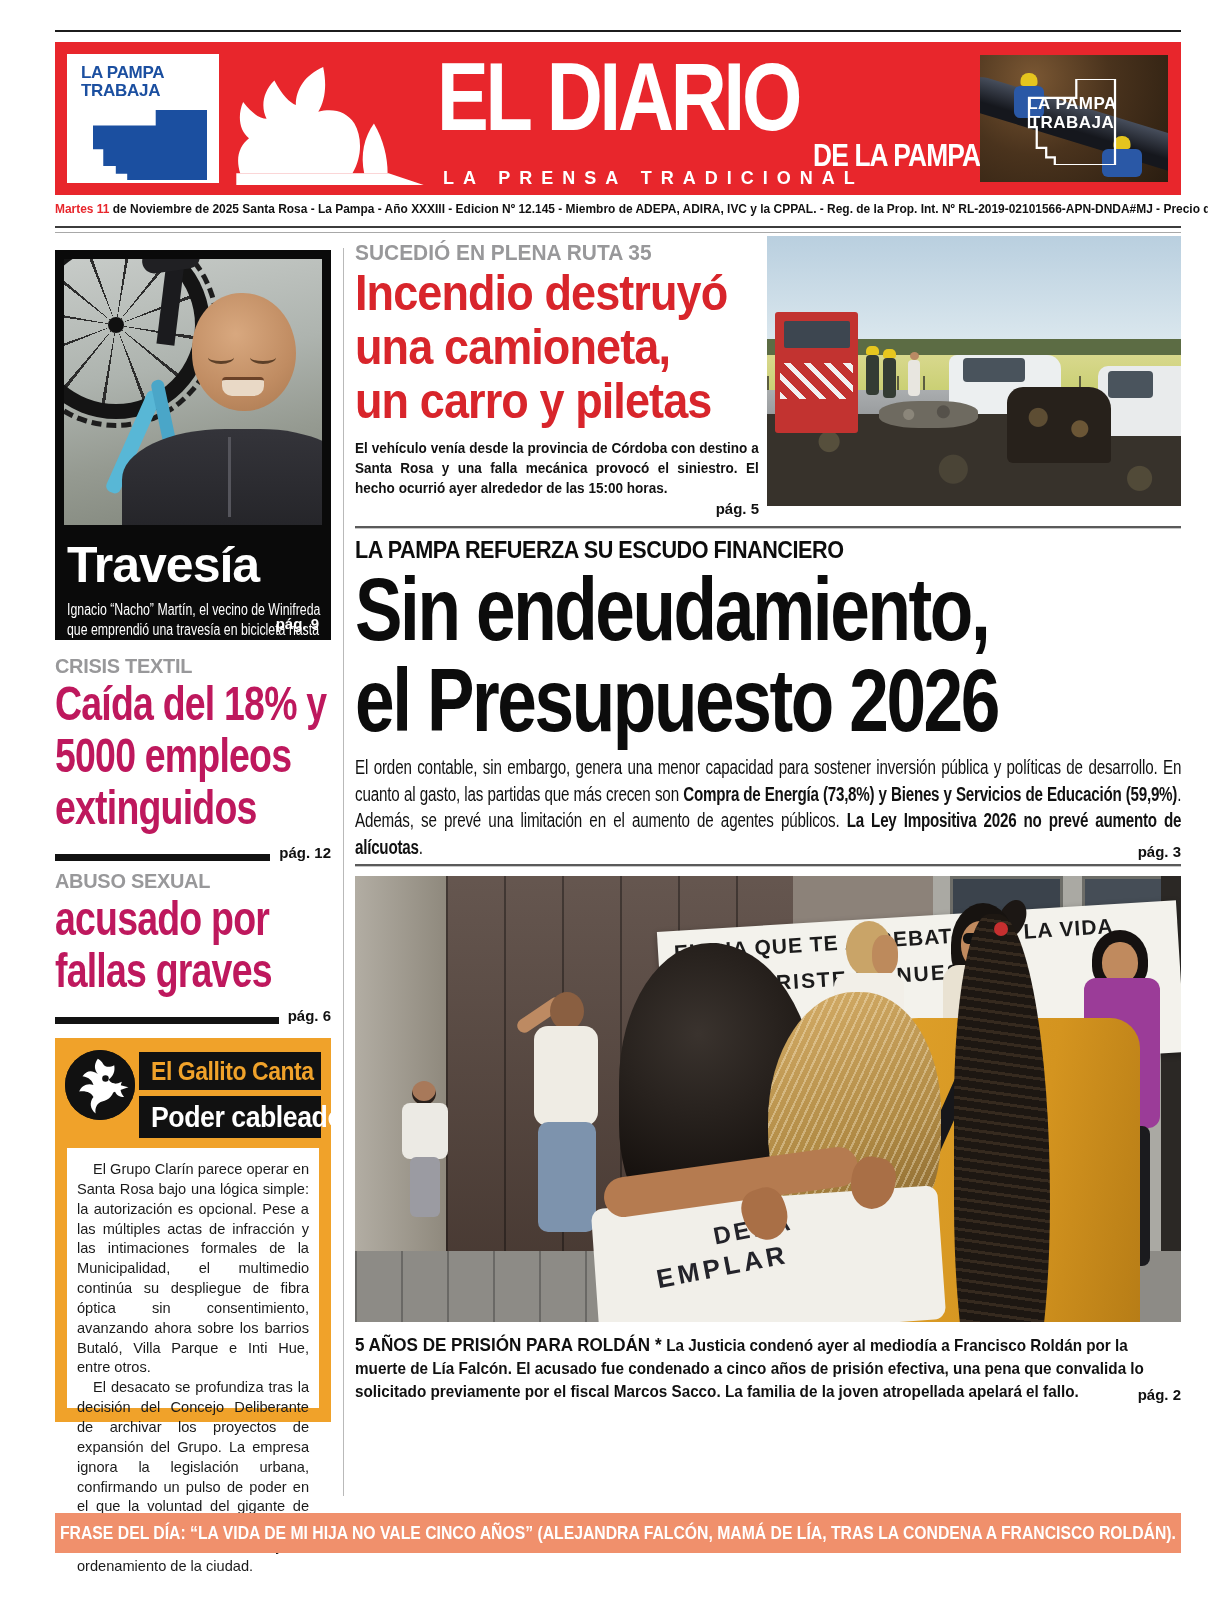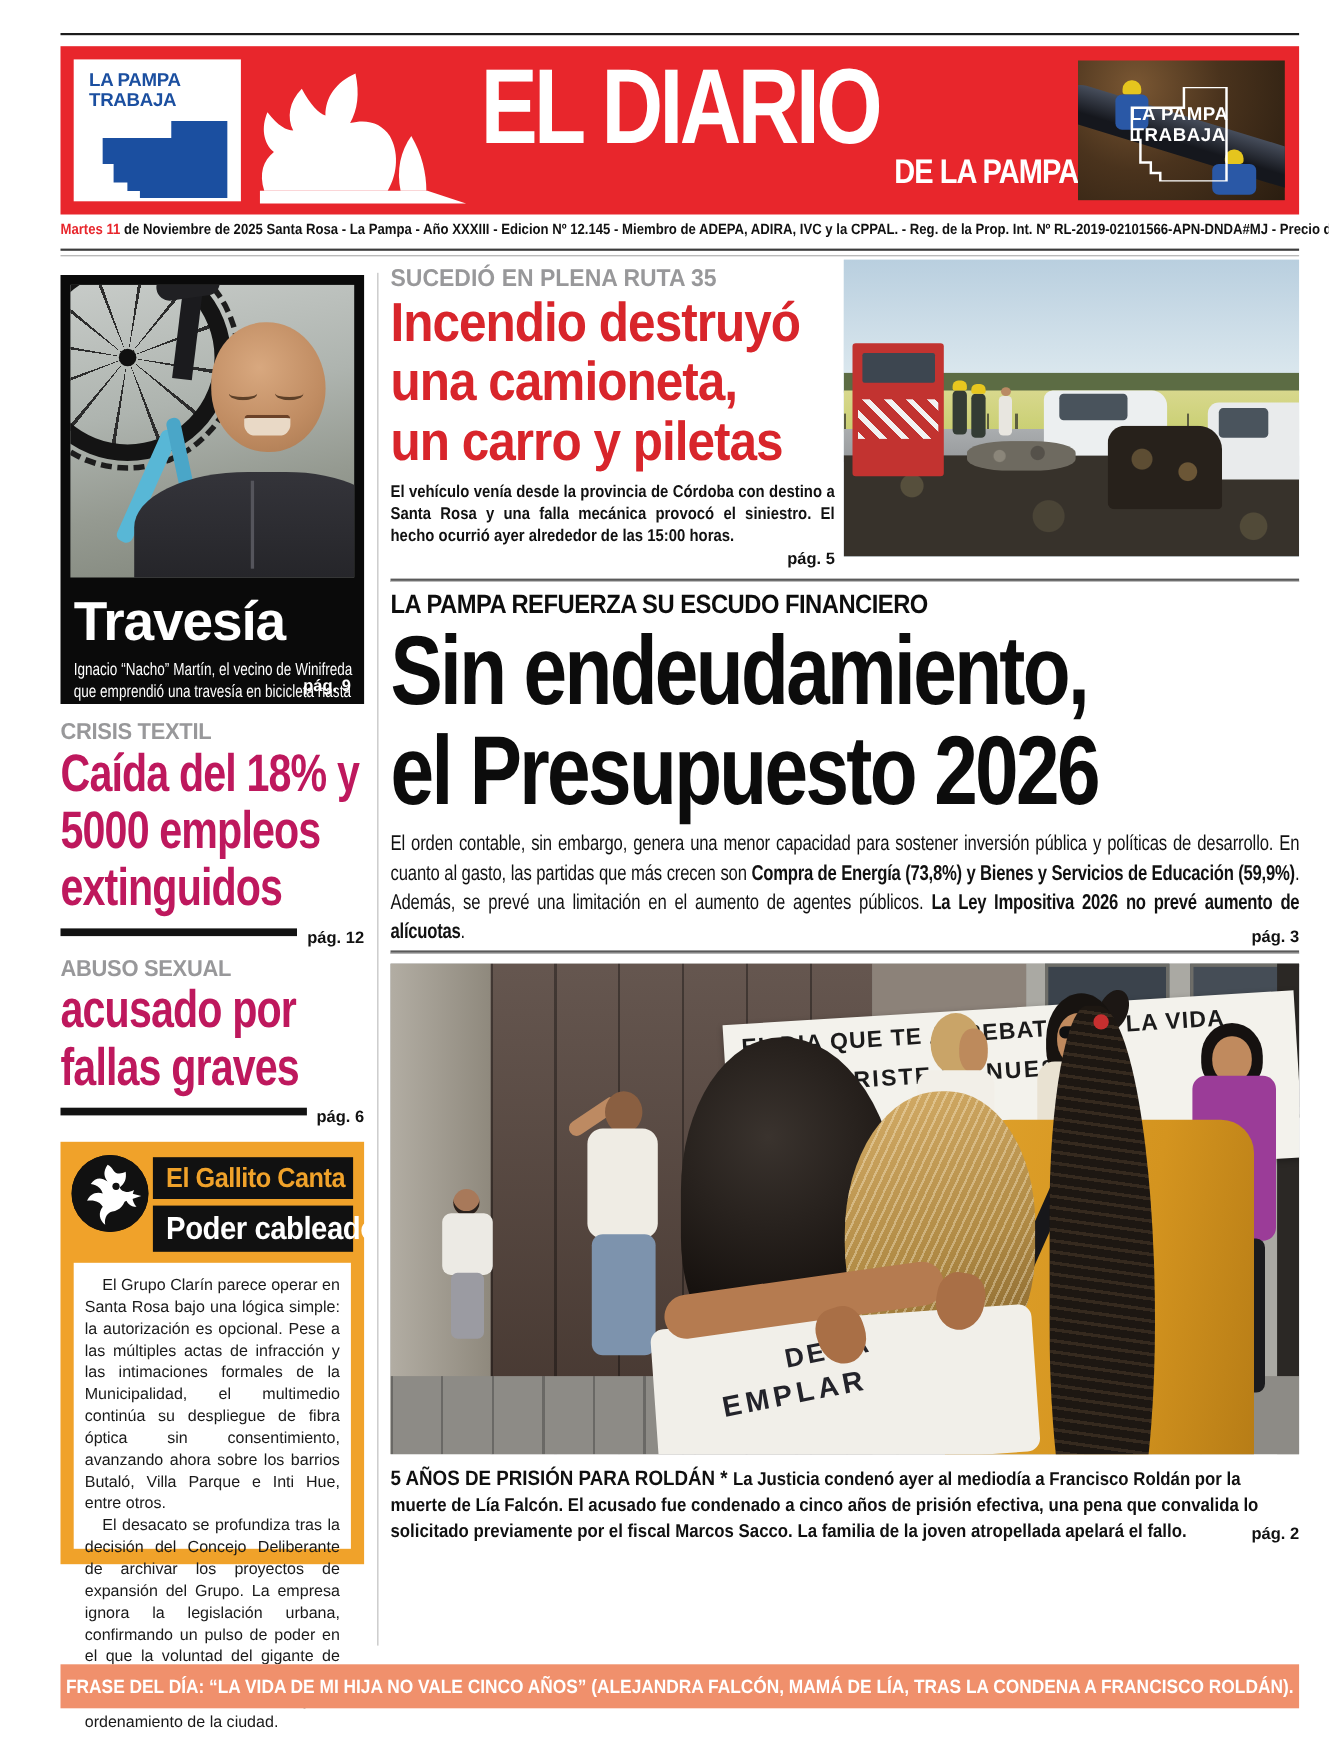--- a/index.html
+++ b/index.html
@@ -72,21 +72,21 @@
        background:linear-gradient(180deg,#34343a,#232327);}
   .tw-zip{position:absolute;left:46%;top:8px;width:3px;height:80px;background:#55555c;}
   .trav-title{position:absolute;left:12px;top:286px;color:#fff;font-weight:bold;font-size:50px;letter-spacing:-1px;}
   .trav-body{position:absolute;left:12px;top:350px;color:#fff;font-weight:normal;font-size:16px;line-height:1.26;}
   .trav-page{position:absolute;right:12px;bottom:8px;color:#fff;font-weight:bold;font-size:15px;}
 
   
   .kicker{color:#98989a;font-weight:bold;font-size:21px;letter-spacing:-.3px;}
   .lhead{color:#be185d;font-weight:bold;font-size:48px;line-height:52px;letter-spacing:-1px;}
   .lhead .sqx{transform:scaleX(.78);}
-  .pagerow{display:flex;align-items:flex-start;margin-top:10px;}
+  .pagerow{display:flex;align-items:flex-end;margin-top:10px;}
   .pagerow .bar{flex:1;height:7px;background:#121212;}
   .pagerow .lbl{margin-left:9px;font-weight:bold;font-size:15px;white-space:nowrap;}
   .ldeck{font-weight:bold;font-size:15.5px;line-height:1.28;}
 
   
   .gallito{position:relative;width:276px;height:384px;background:#f0a22a;margin-top:14px;}
   .g-circle{position:absolute;left:10px;top:12px;width:70px;height:70px;border-radius:50%;background:#111;}
   .g-bar1{position:absolute;left:84px;top:14px;right:10px;height:38px;background:#111;
        color:#f0a22a;font-weight:bold;font-size:25px;line-height:38px;padding-left:12px;letter-spacing:-.5px;}
   .g-bar2{position:absolute;left:84px;top:58px;right:10px;height:42px;background:#111;
@@ -235,20 +235,21 @@
     </div>
 
     <svg class="abs bird" viewBox="0 0 200 125">
       <path fill="#fff" d="M8 112 C3 96 7 84 17 76 C7 68 5 53 11 39 C21 52 29 56 35 56 C29 44 31 29 43 17 C51 32 59 40 65 42 C65 25 75 11 93 3 C97 22 95 37 88 49 C104 45 117 49 125 61 C133 75 133 95 123 112 Z"></path>
       <path fill="#fff" d="M135 112 C131 93 135 75 145 61 C155 78 159 96 159 112 Z"></path>
       <path fill="#fff" d="M4 112 L160 112 L196 124 L4 124 Z"></path>
     </svg>
 
     <div class="abs mast-title">EL DIARIO</div>
     <div class="abs mast-suffix">DE LA PAMPA</div>
+    <div class="abs mast-tagline">LA PRENSA TRADICIONAL</div>
 
     <div class="abs mast-photo">
       <div class="mp-pipe"></div>
       <div class="mp-worker1">
         <div class="helm"></div>
         <div class="bodyblue"></div>
       </div>
       <div class="mp-worker2">
         <div class="helm"></div>
         <div class="bodyblue"></div>

